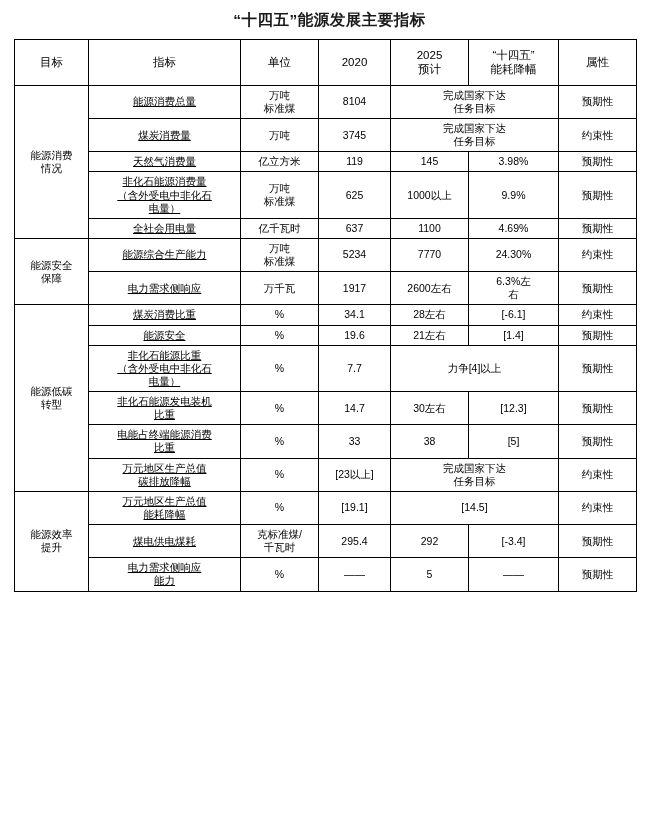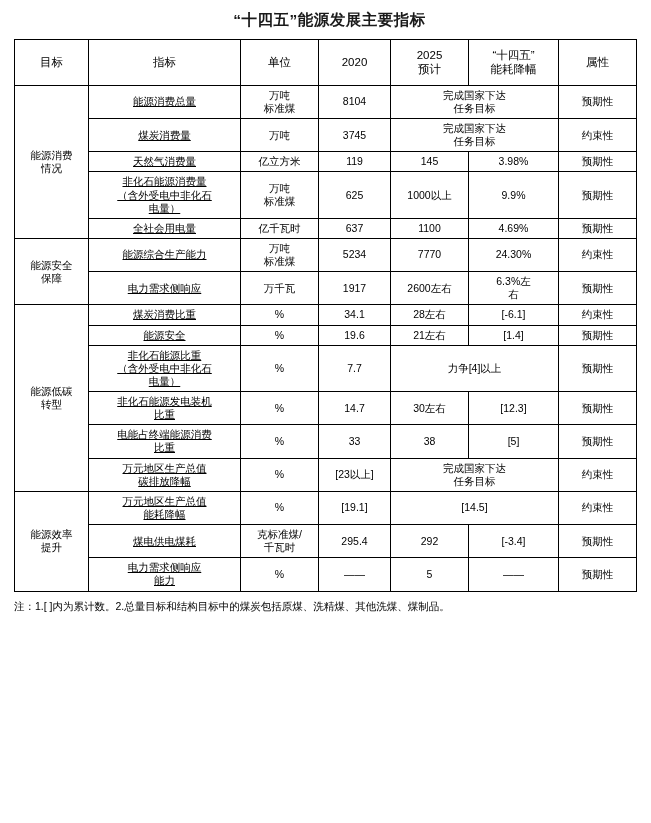--- a/index.html
+++ b/index.html
@@ -252,15 +252,14 @@
             <td class="nbr">%</td>
             <td class="nbr">——</td>
             <td class="nbr wide-cell">5</td>
             <td class="nbr">——</td>
             <td class="nbr">预期性</td>
           </tr>
         </tbody>
     </table>
   </div>
 
-  <div class="note nbr">注：1.[ ]内为累计数。2.总量目标和结构目标中的煤炭包括原煤、洗精煤、其他洗煤、煤制品。</div>
 
 </div>
 
 </body></html>

